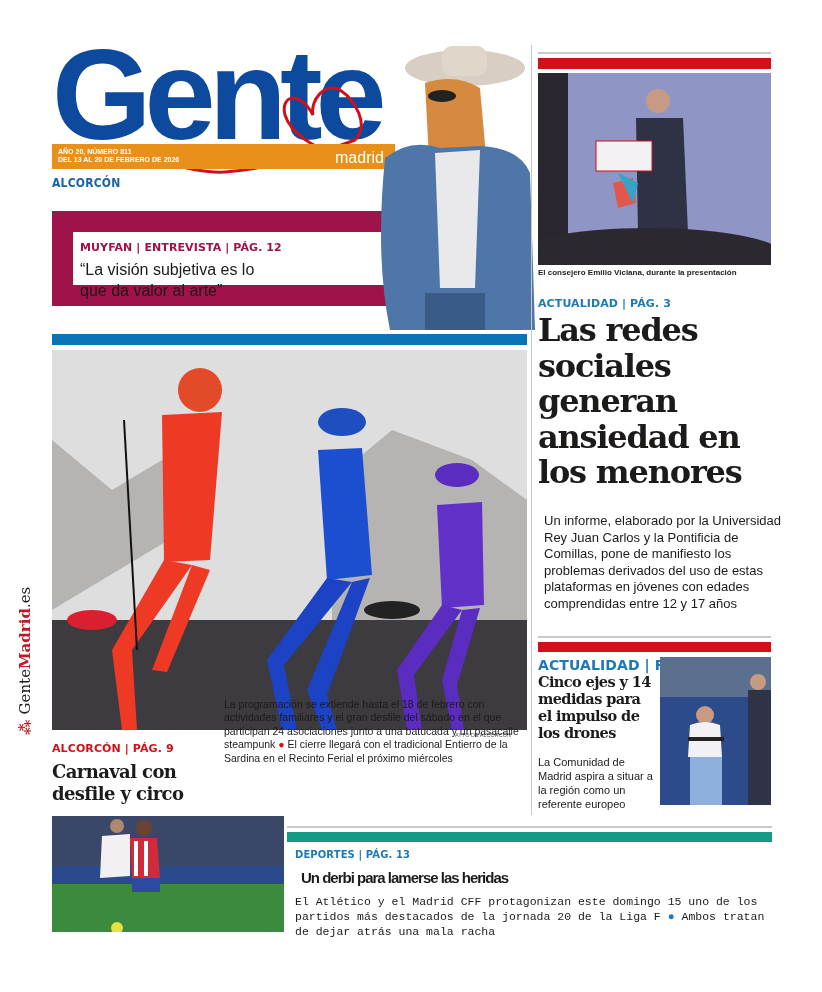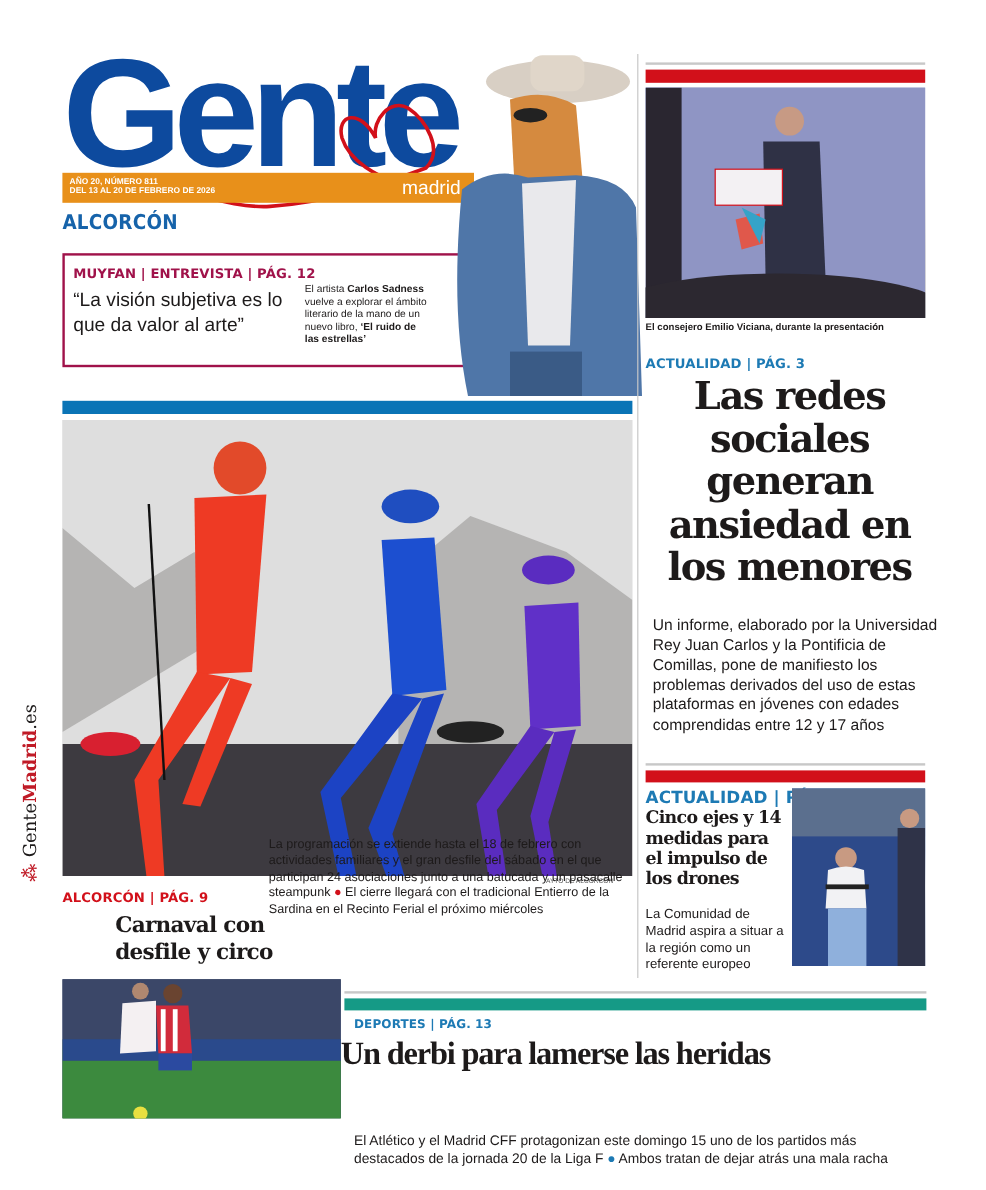--- a/index.html
+++ b/index.html
@@ -7,71 +7,71 @@
   body { position: relative; font-family: "Liberation Sans", sans-serif; color: #1d1a1a; }
 
   .abs { position: absolute; }
 
   
   .masthead-logo { left: 52px; top: 40px; width: 350px; height: 110px; }
   .logo-word { font-family: "Liberation Sans", sans-serif; font-weight: 700; font-size: 128px; line-height: 110px; color: #0d4a9e; letter-spacing: -7px; }
   .orange-band { left: 52px; top: 144px; width: 343px; height: 25px; background: #e8901a; }
   .issue-line { left: 58px; top: 148px; font-size: 7px; font-weight: 700; color: #ffffff; line-height: 8px; text-transform: uppercase; }
   .madrid-label { left: 335px; top: 149px; font-size: 16px; color: #ffffff; }
-  .section-city { left: 52px; top: 176px; font-size: 17px; font-weight: 700; color: #1663aa; letter-spacing: 0.2px; font-family: "DejaVu Sans", sans-serif; font-stretch: condensed; }
-
-  
-  .interview-box { left: 52px; top: 211px; width: 475px; height: 95px; background: #a0124a; padding: 2px; }
+  .section-city { left: 52px; top: 176px; font-size: 12px; font-weight: 700; color: #1663aa; letter-spacing: 0.2px; font-family: "DejaVu Sans", sans-serif; font-stretch: condensed; }
+
+  
+  .interview-box { left: 52px; top: 211px; width: 475px; height: 95px; background: #a0124a; padding: 21px; }
   .interview-inner { width: 100%; height: 100%; background: #ffffff; position: relative; }
   .kicker { font-family: "DejaVu Sans", sans-serif; font-weight: 700; font-size: 11px; letter-spacing: 0.1px; }
   .interview-kicker { position: absolute; left: 7px; top: 9px; color: #a0124a; }
   .interview-quote { position: absolute; left: 7px; top: 27px; width: 200px; font-size: 16px; line-height: 21px; color: #1d1a1a; }
   .interview-dek { position: absolute; left: 200px; top: 22px; width: 105px; font-size: 8.5px; line-height: 10.5px; color: #1d1a1a; }
   .interview-dek b { font-weight: 700; }
 
   
   .cowboy { left: 370px; top: 38px; width: 165px; height: 292px; }
 
   
   .rule-gray { height: 2px; background: #c8c8c8; }
   .bar-red { background: #d2101a; }
   .right-top-rule { left: 538px; top: 52px; width: 233px; }
   .right-red-bar { left: 538px; top: 58px; width: 233px; height: 11px; }
   .speaker-photo { left: 538px; top: 73px; width: 233px; height: 192px; background: linear-gradient(160deg,#6670a8 0%,#8d94c6 30%,#b6bad8 55%,#3b3a52 80%,#1f1c24 100%); overflow: hidden; }
   .caption { font-size: 8px; font-weight: 700; color: #1d1a1a; }
   .speaker-caption { left: 538px; top: 268px; }
 
   .main-kicker { left: 538px; top: 297px; color: #1d7ab4; }
-  .main-headline { left: 538px; top: 313px; width: 240px; font-family: "DejaVu Serif", serif; font-weight: 700; font-size: 32px; line-height: 35.5px; color: #1d1a1a; letter-spacing: -1.2px; text-align: center; }
+  .main-headline { left: 538px; top: 313px; width: 240px; font-family: "DejaVu Serif", serif; font-weight: 700; font-size: 32px; line-height: 35.5px; color: #1d1a1a; letter-spacing: -1.2px; }
   .main-dek { left: 544px; top: 513px; width: 240px; font-size: 13px; line-height: 16.5px; color: #1d1a1a; }
 
   .right-mid-rule { left: 538px; top: 636px; width: 233px; }
   .right-mid-bar { left: 538px; top: 642px; width: 233px; height: 10px; }
   .drones-kicker { left: 538px; top: 657px; color: #1d7ab4; font-size: 14px; }
   .drones-headline { left: 538px; top: 673px; width: 118px; font-family: "DejaVu Serif", serif; font-weight: 700; font-size: 14.5px; line-height: 17px; color: #1d1a1a; letter-spacing: -0.6px; }
   .drones-dek { left: 538px; top: 755px; width: 120px; font-size: 11px; line-height: 14px; }
   .drones-photo { left: 660px; top: 657px; width: 111px; height: 148px; background: linear-gradient(180deg,#5f7fa3 0%,#2e4c8e 35%,#d7d9e3 55%,#6b82b4 75%,#29315a 100%); overflow: hidden; }
 
   
   .left-blue-bar { left: 52px; top: 334px; width: 475px; height: 11px; background: #0a74b6; }
   .carnival-photo { left: 52px; top: 350px; width: 475px; height: 380px; background: #dcdcdc; overflow: hidden; }
   .photo-credit { left: 455px; top: 732px; font-size: 5.5px; color: #555; }
   .carnival-kicker { left: 52px; top: 742px; color: #d2101a; }
-  .carnival-headline { left: 52px; top: 761px; width: 170px; font-family: "DejaVu Serif", serif; font-weight: 700; font-size: 18px; line-height: 22px; letter-spacing: -0.6px; margin-left: 44px; }
+  .carnival-headline { left: 52px; top: 761px; width: 170px; font-family: "DejaVu Serif", serif; font-weight: 700; font-size: 18px; line-height: 22px; letter-spacing: -0.6px; }
   .carnival-dek { left: 224px; top: 698px; width: 305px; font-size: 10.5px; line-height: 13.4px; }
   .dot-red { color: #d2101a; }
   .dot-blue { color: #1d7ab4; }
 
   
   .sports-photo { left: 52px; top: 816px; width: 232px; height: 116px; background: linear-gradient(180deg,#2b3a5c 0%,#3b4a73 40%,#2a6b3a 55%,#3a8a3c 100%); overflow: hidden; }
   .sports-rule { left: 287px; top: 826px; width: 485px; }
   .sports-bar { left: 287px; top: 832px; width: 485px; height: 10px; background: #159a86; }
   .sports-kicker { left: 295px; top: 849px; color: #1d7ab4; font-size: 10px; }
-  .sports-headline { left: 284px; top: 865px; font-family: Liberation Serif, serif; font-weight: 700; font-size: 27px; line-height: 26px; letter-spacing: -1px; }
-  .sports-dek { left: 295px; top: 944px; width: 480px; font-size: 11.5px; line-height: 15px; }
+  .sports-headline { left: 301px; top: 865px; font-family: Liberation Sans, sans-serif; font-weight: 700; font-size: 15px; line-height: 26px; letter-spacing: -1px; }
+  .sports-dek { left: 295px; top: 894px; width: 480px; font-size: 11.5px; line-height: 15px; font-family: Liberation Mono, monospace; }
 
   
   .side-brand { left: 16px; top: 735px; transform-origin: left top; transform: rotate(-90deg); white-space: nowrap; font-family: "DejaVu Serif", serif; font-size: 15px; }
   .side-brand .g { color: #1d1a1a; }
   .side-brand .m { color: #c01a26; font-weight: 700; }
   .side-brand .es { color: #1d1a1a; }
 
   .col-rule { left: 531px; top: 45px; width: 1px; height: 770px; background: #c8c8c8; }
 </style>
 </head>
@@ -88,21 +88,20 @@
   <div>AÑO 20, NÚMERO 811</div>
   <div>DEL 13 AL 20 DE FEBRERO DE 2026</div>
 </div>
 <div class="abs madrid-label">madrid</div>
 <div class="abs section-city">ALCORCÓN</div>
 
 <div class="abs interview-box">
   <div class="interview-inner">
     <div class="kicker interview-kicker">MUYFAN  |  ENTREVISTA  |  PÁG. 12</div>
     <div class="interview-quote">“La visión subjetiva es lo que da valor al arte”</div>
-    <div class="interview-dek"><span>El artista </span><b>Carlos Sadness</b><span> vuelve a explorar el ámbito literario de la mano de un nuevo libro, </span><b>‘El ruido de las estrellas’</b></div>
   </div>
 </div>
 
 <svg class="abs cowboy" viewBox="0 0 165 292">
   <ellipse cx="95" cy="30" rx="60" ry="18" fill="#d8cfc4"></ellipse>
   <rect x="72" y="8" width="45" height="30" rx="10" fill="#e0d6c9"></rect>
   <path d="M55 45 Q85 35 110 50 L118 140 Q90 150 60 140 Z" fill="#d58a3f"></path>
   <ellipse cx="72" cy="58" rx="14" ry="6" fill="#222"></ellipse>
   <path d="M15 120 Q40 100 70 110 L110 108 Q150 110 160 135 L165 292 L20 292 Q5 220 15 120 Z" fill="#4f76a8"></path>
   <path d="M65 115 L110 112 L105 250 L70 250 Z" fill="#e9e9ec"></path>

